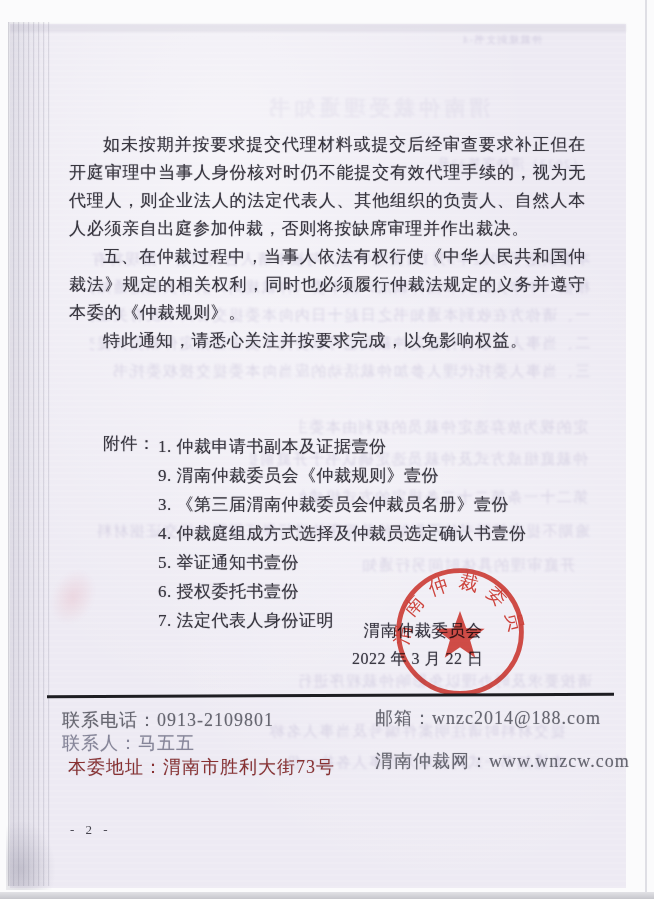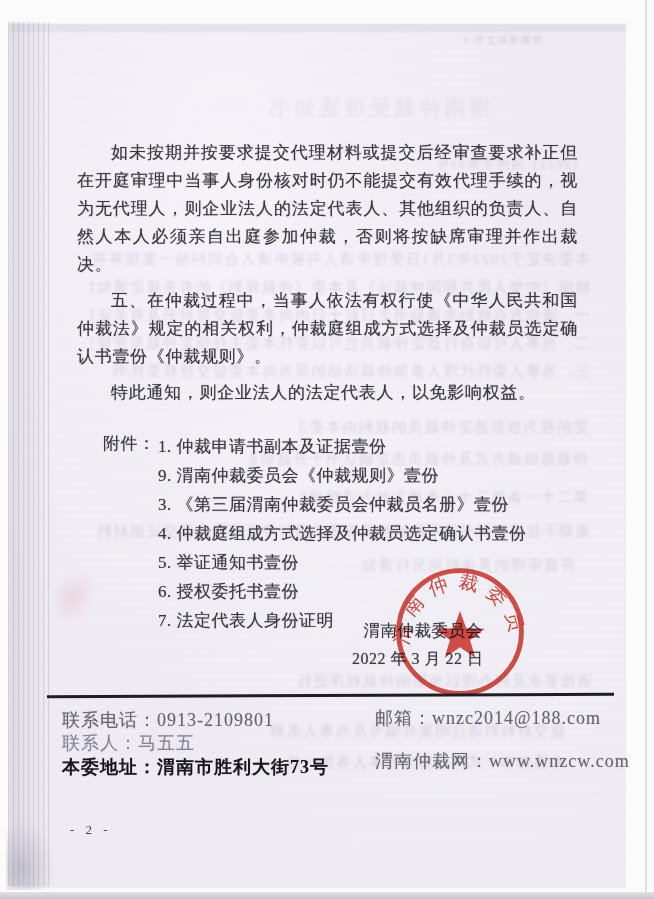--- a/index.html
+++ b/index.html
@@ -38,40 +38,40 @@
     white-space:nowrap;overflow:hidden;pointer-events:none;
   }
   .bleed.small{font-size:10px;opacity:.5;}
   .bleed.title{font-size:21px;font-weight:bold;opacity:.16;letter-spacing:4px;}
   
   .doc-body{
     position:absolute;left:69px;top:131px;width:517px;
     font-size:17px;line-height:28px;letter-spacing:.7px;color:#38363f;
     text-align:justify;text-shadow:0 0 1px rgba(62,60,74,.55);
   }
-  .doc-body p{margin:8px;text-indent:2em;}
+  .doc-body p{margin:0;text-indent:2em;}
   .attachments{position:absolute;left:103px;top:432px;color:#38363f;
     font-size:17px;letter-spacing:.5px;text-shadow:0 0 1px rgba(62,60,74,.5);}
   .attachments .att-label{position:absolute;left:0;top:0;white-space:nowrap;text-align:center;}
   .attachments .att-items{position:absolute;left:55px;top:0;white-space:nowrap;}
   .attachments .att-item{height:29px;line-height:29px;}
   .sig-committee{position:absolute;left:348px;top:620px;width:150px;text-align:center;
     font-size:16.5px;letter-spacing:.5px;color:#3a3843;text-shadow:0 0 1px rgba(62,60,74,.5);}
   .sig-date{position:absolute;left:352px;top:649px;width:150px;
     font-size:16px;letter-spacing:.5px;color:#3a3843;text-shadow:0 0 1px rgba(62,60,74,.5);}
   
   .seal{position:absolute;left:388px;top:560px;width:144px;height:144px;
     mix-blend-mode:multiply;opacity:.92;filter:blur(.3px);}
   
   .divider{position:absolute;left:47px;top:694px;width:567px;height:3px;background:#1d1d22;transform:rotate(-.25deg);}
   .footer-line{position:absolute;font-size:18px;letter-spacing:1px;color:#666670;white-space:nowrap;
     text-shadow:0 0 1px rgba(100,100,112,.4);font-family:"Liberation Serif","DejaVu Serif",serif;}
   .f-l0{left:62px;top:708px;}
   .f-l1{left:62px;top:731px;color:#74748a;opacity:.85;}
-  .f-l2{left:62px;top:755px;color:#000000;opacity:.9;font-weight:bold;}
+  .f-l2{left:68px;top:755px;color:#7f1d1d;opacity:.9;}
   .f-r0{left:375px;top:706px;}
   .f-r1{left:375px;top:749px;}
   .page-number{position:absolute;left:70px;top:822px;font-size:13px;letter-spacing:4px;color:#46444e;}
 </style>
 </head>
 <body>
 
 <div class="paper"></div>
 <div class="top-band"></div>
 <div class="left-streaks"></div>
@@ -92,22 +92,22 @@
 <span class="bleed" style="top:450px;left:250px;width:338px;">仲裁庭组成方式及仲裁员选定确认书于开庭前提交本委</span>
 <span class="bleed" style="top:488px;left:300px;width:288px;">第二十一条第二十二条规定的方式组成仲裁庭</span>
 <span class="bleed" style="top:522px;left:90px;width:500px;">逾期不提交答辩书的不影响仲裁程序的进行举证期限内提交证据材料</span>
 <span class="bleed" style="top:556px;left:320px;width:255px;">开庭审理的具体时间另行通知</span>
 <span class="bleed" style="top:672px;left:300px;width:292px;">请按要求及时办理以免影响仲裁程序进行</span>
 <span class="bleed" style="top:722px;left:200px;width:365px;">提交材料时请注明案件编号及当事人名称</span>
 <span class="bleed" style="top:753px;left:200px;width:365px;">本通知书一式两份双方当事人各执一份</span>
 
 <div class="doc-body">
   <p>如未按期并按要求提交代理材料或提交后经审查要求补正但在开庭审理中当事人身份核对时仍不能提交有效代理手续的，视为无代理人，则企业法人的法定代表人、其他组织的负责人、自然人本人必须亲自出庭参加仲裁，否则将按缺席审理并作出裁决。</p>
-  <p>五、在仲裁过程中，当事人依法有权行使《中华人民共和国仲裁法》规定的相关权利，仲裁庭组成方式选择及仲裁员选定确认书壹份《仲裁规则》。</p>
-  <p>特此通知，则企业法人的法定代表人，以免影响权益。</p>
+  <p>五、在仲裁过程中，当事人依法有权行使《中华人民共和国仲裁法》规定的相关权利，同时也必须履行仲裁法规定的义务并遵守本委的《仲裁规则》。</p>
+  <p>特此通知，请悉心关注并按要求完成，以免影响权益。</p>
 </div>
 
 <div class="attachments">
   <span class="att-label">附件：</span>
   <div class="att-items">
     <div class="att-item">1. 仲裁申请书副本及证据壹份</div>
     <div class="att-item">9. 渭南仲裁委员会《仲裁规则》壹份</div>
     <div class="att-item">3. 《第三届渭南仲裁委员会仲裁员名册》壹份</div>
     <div class="att-item">4. 仲裁庭组成方式选择及仲裁员选定确认书壹份</div>
     <div class="att-item">5. 举证通知书壹份</div>

